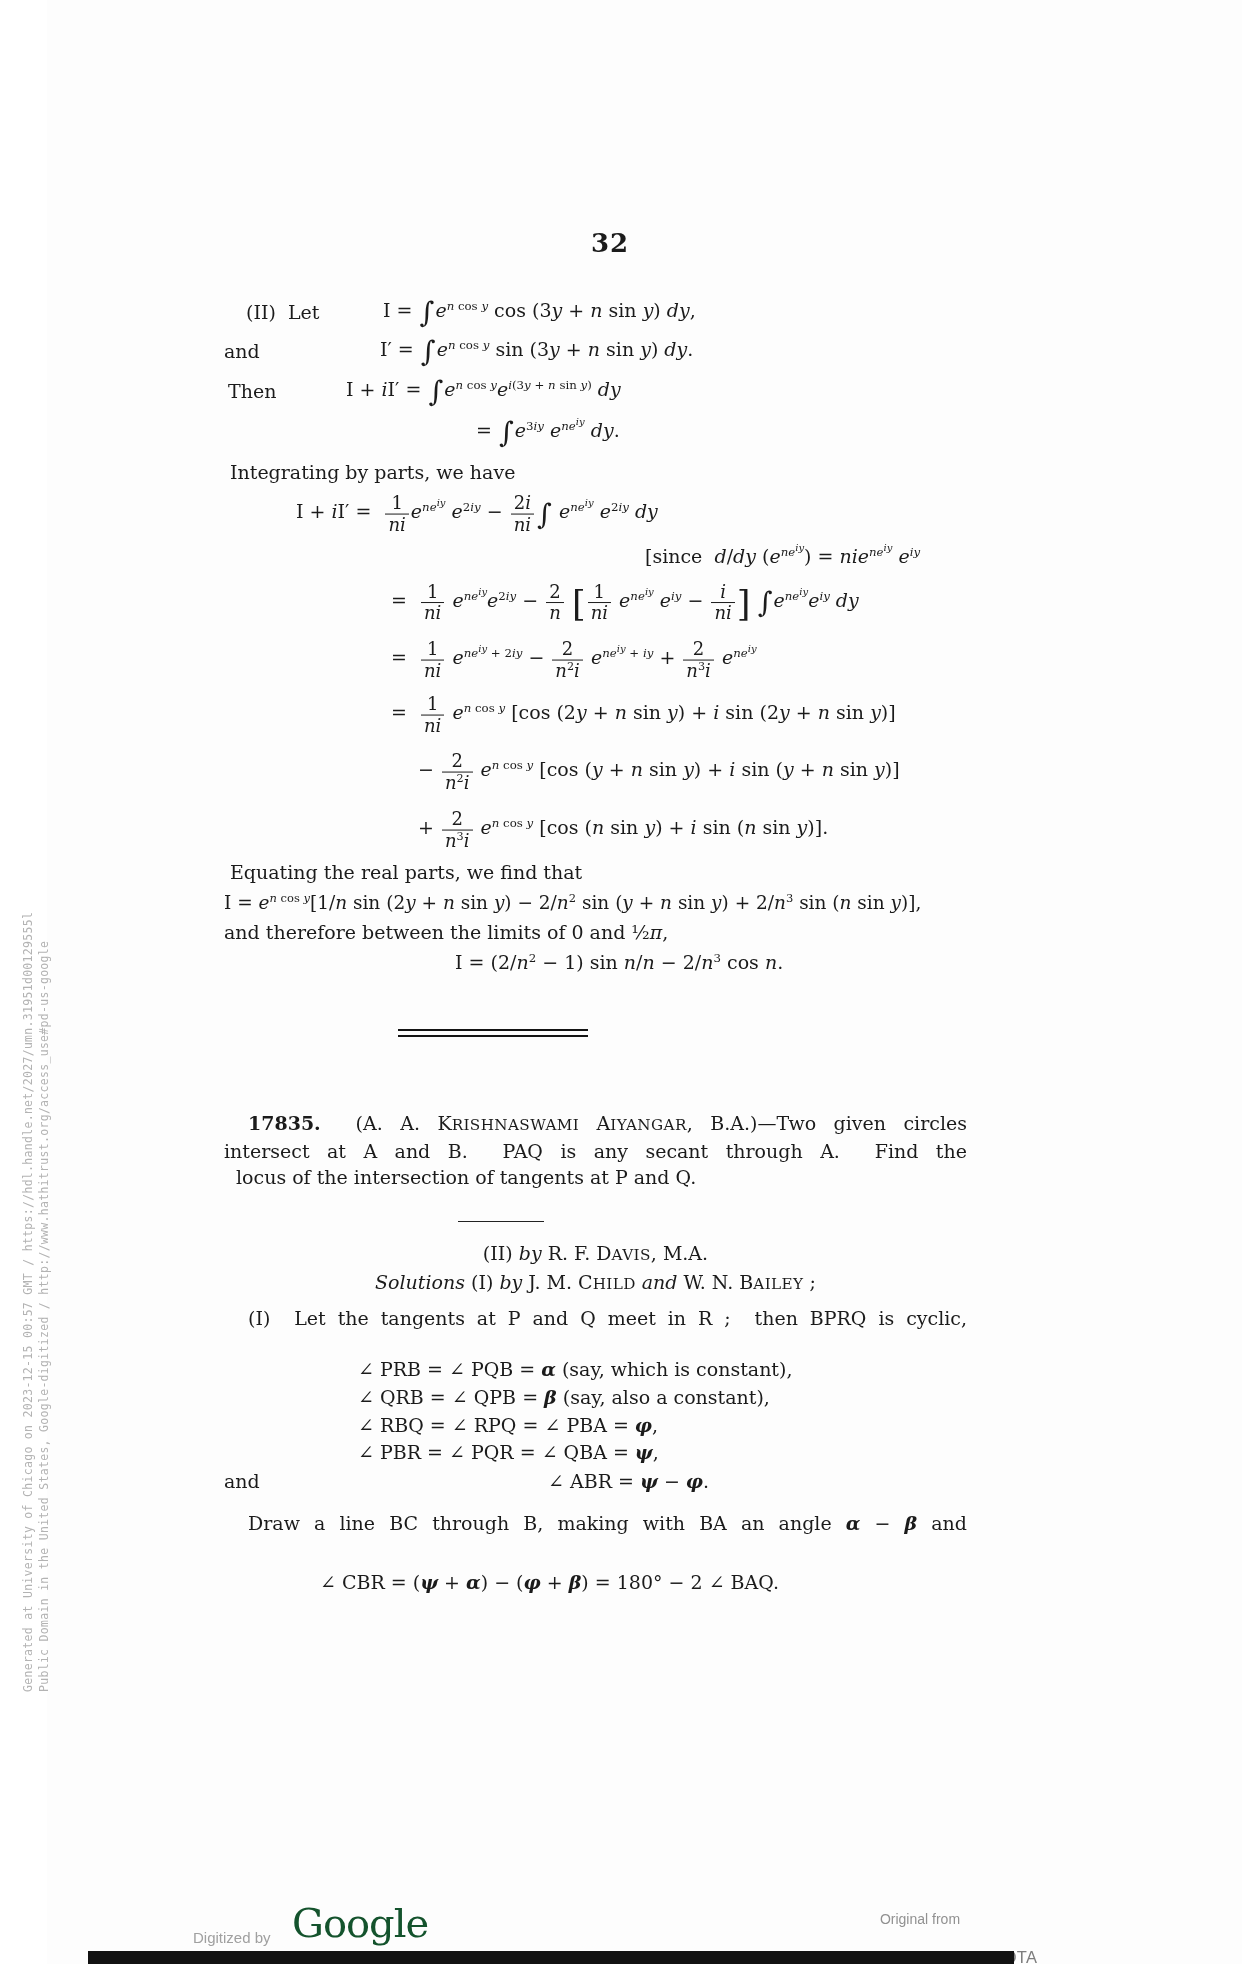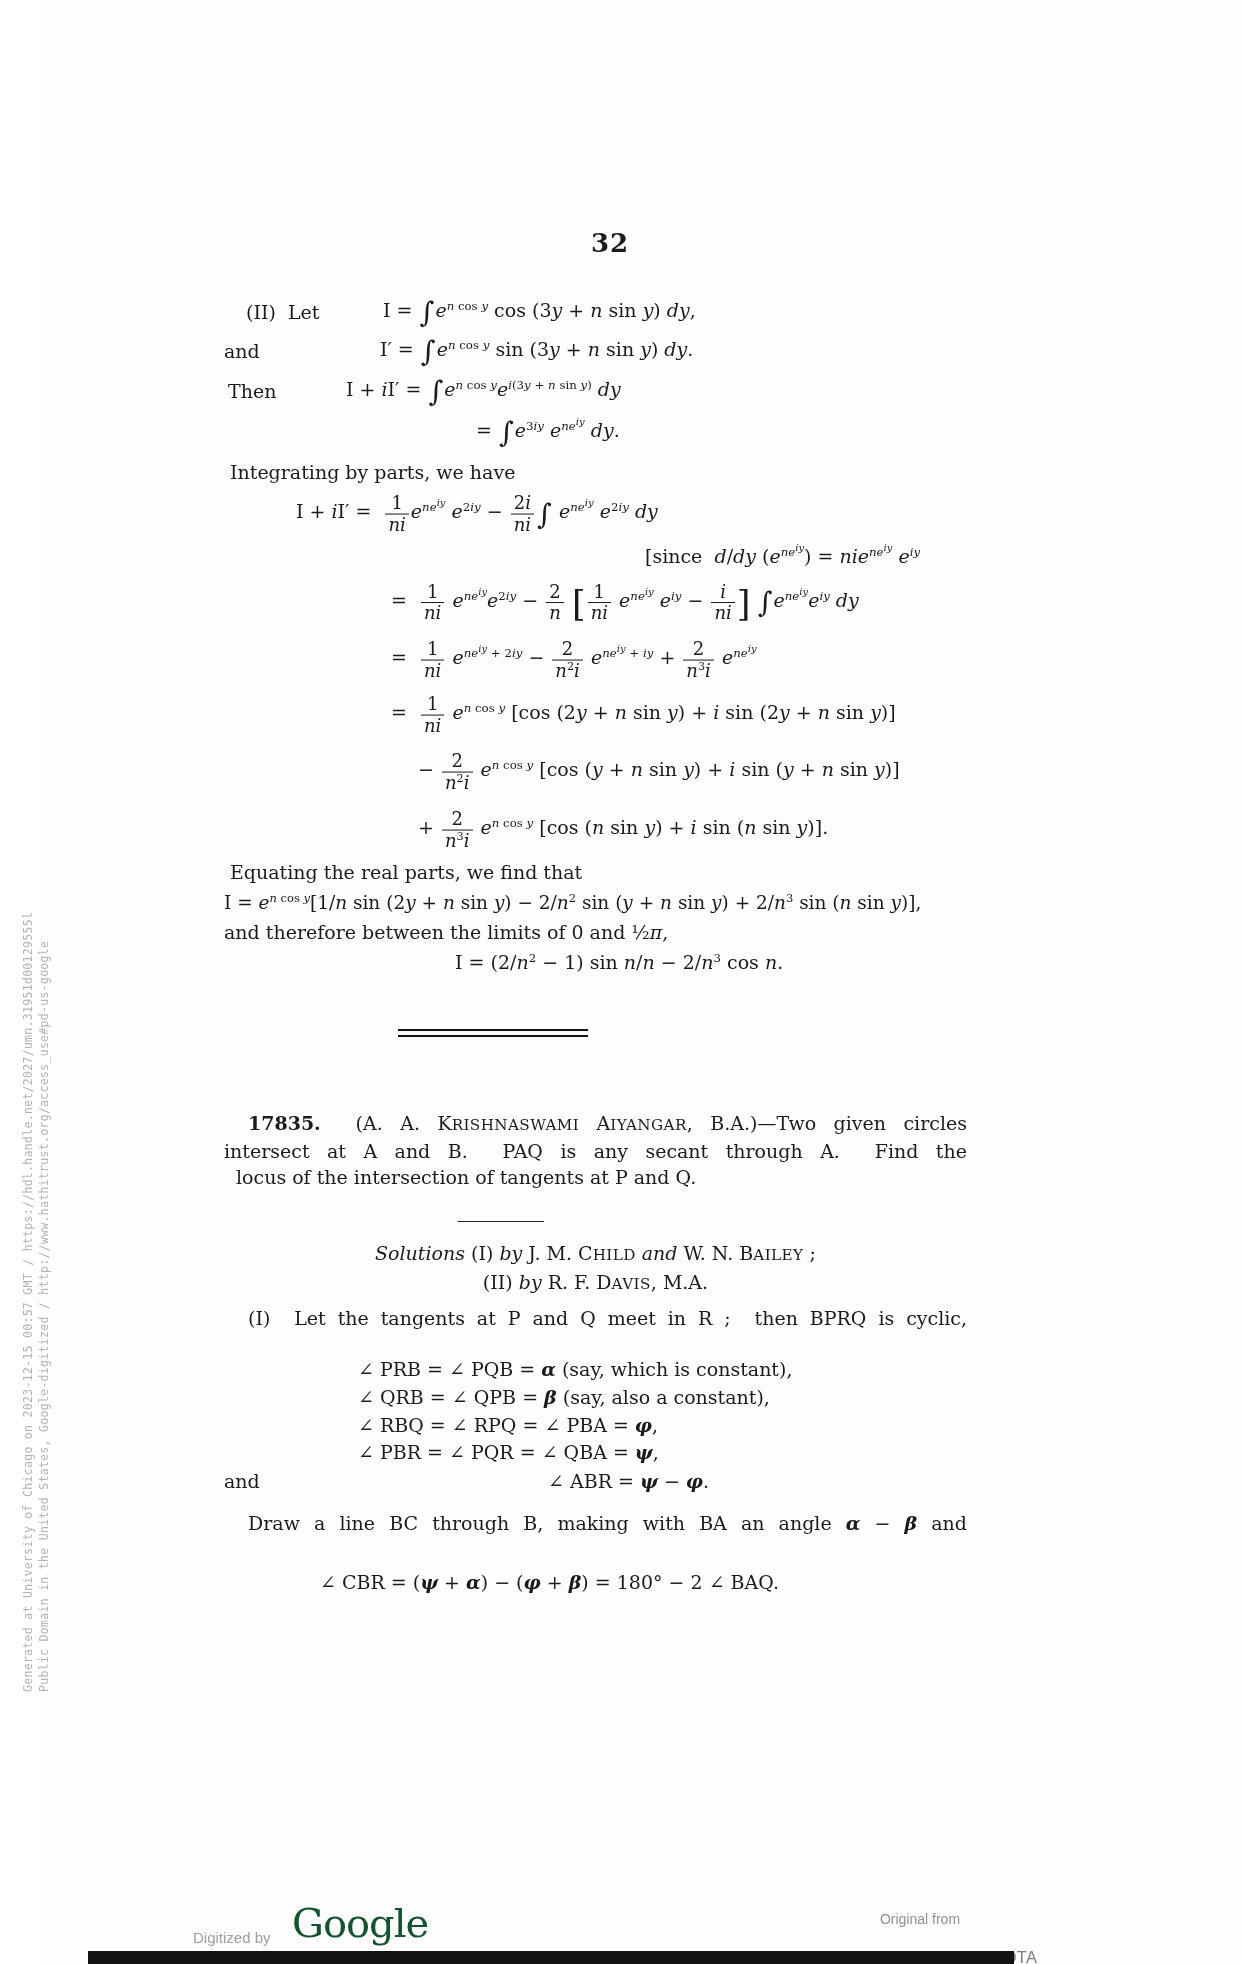--- a/index.html
+++ b/index.html
@@ -91,22 +91,22 @@
 
 <div class="abs para" style="left:224px;top:1110px;">
   <div class="jl indent"><b>17835.</b> &nbsp;(A. A. K<span class="sc">RISHNASWAMI</span> A<span class="sc">IYANGAR</span>, B.A.)—Two given circles</div>
   <div class="jl">intersect at A and B. &nbsp;PAQ is any secant through A. &nbsp;Find the</div>
   <div class="ll">locus of the intersection of tangents at P and Q.</div>
 </div>
 
 <div class="abs short-rule" style="left:458px;top:1221px;width:86px;"></div>
 
 <div class="abs para center" style="left:224px;top:1240px;line-height:27px;">
+  <div>(II) <i>by</i> R. F. D<span class="sc">AVIS</span>, M.A.</div>
   <div><i>Solutions</i> (I) <i>by</i> J. M. C<span class="sc">HILD</span> <i>and</i> W. N. B<span class="sc">AILEY</span> ;</div>
-  <div>(II) <i>by</i> R. F. D<span class="sc">AVIS</span>, M.A.</div>
 </div>
 
 <div class="abs para" style="left:224px;top:1305px;">
   <div class="jl indent">(I) &nbsp;Let the tangents at P and Q meet in R ; &nbsp;then BPRQ is cyclic,</div>
 </div>
 
 <div class="abs ln" style="left:358px;top:1370px;">∠ PRB = ∠ PQB = <b><i>α</i></b> (say, which is constant),</div>
 <div class="abs ln" style="left:358px;top:1398px;">∠ QRB = ∠ QPB = <b><i>β</i></b> (say, also a constant),</div>
 <div class="abs ln" style="left:358px;top:1426px;">∠ RBQ = ∠ RPQ = ∠ PBA = <b><i>φ</i></b>,</div>
 <div class="abs ln" style="left:358px;top:1453px;">∠ PBR = ∠ PQR = ∠ QBA = <b><i>ψ</i></b>,</div>

